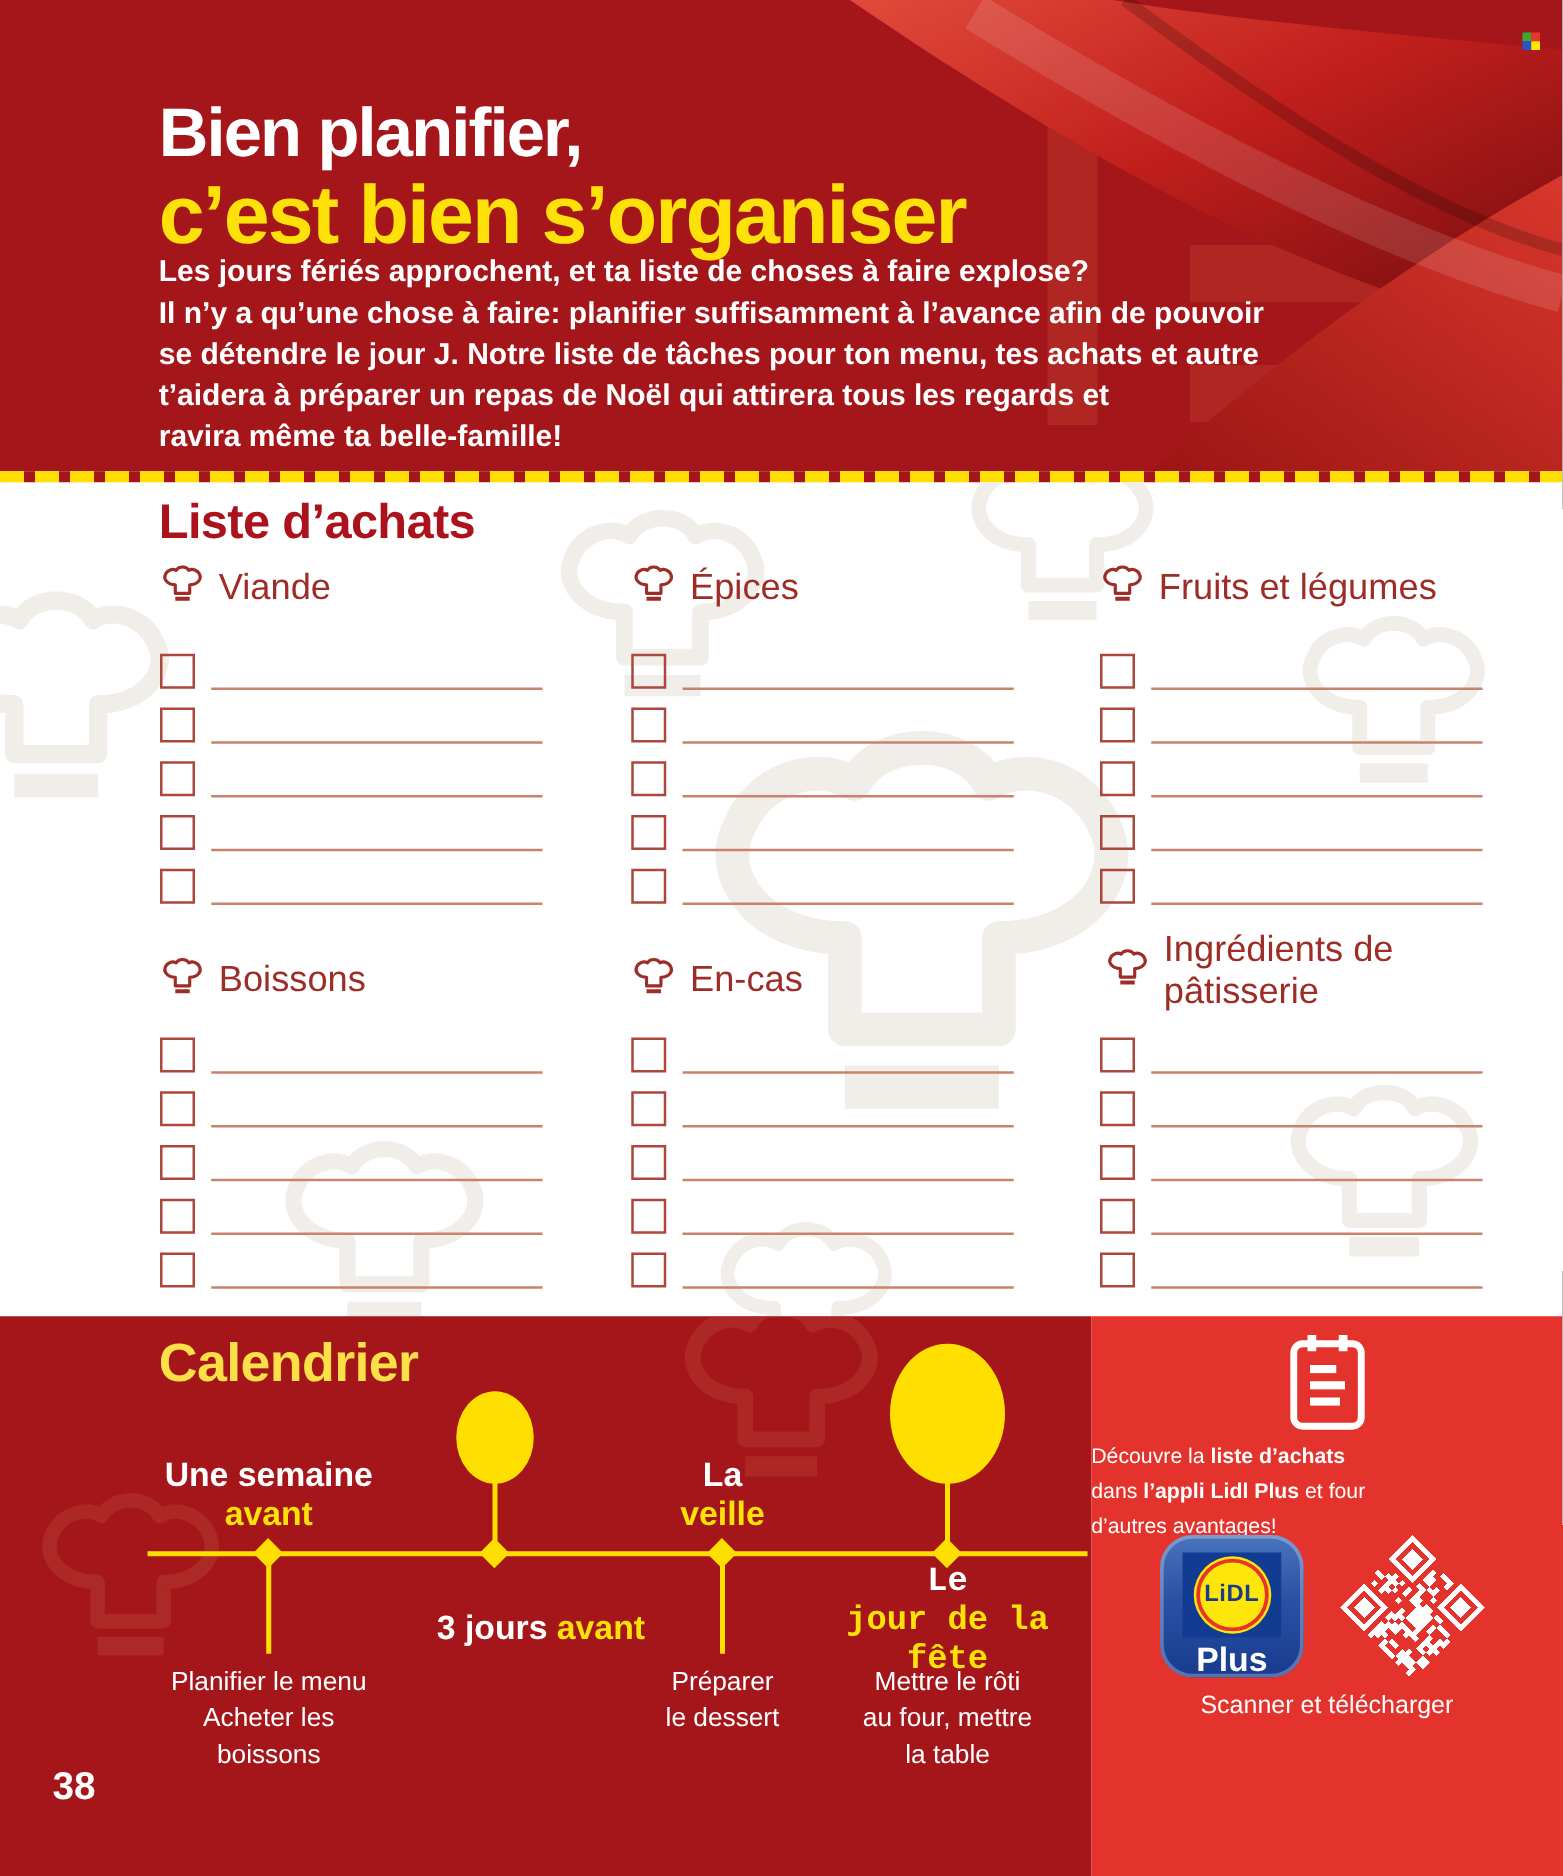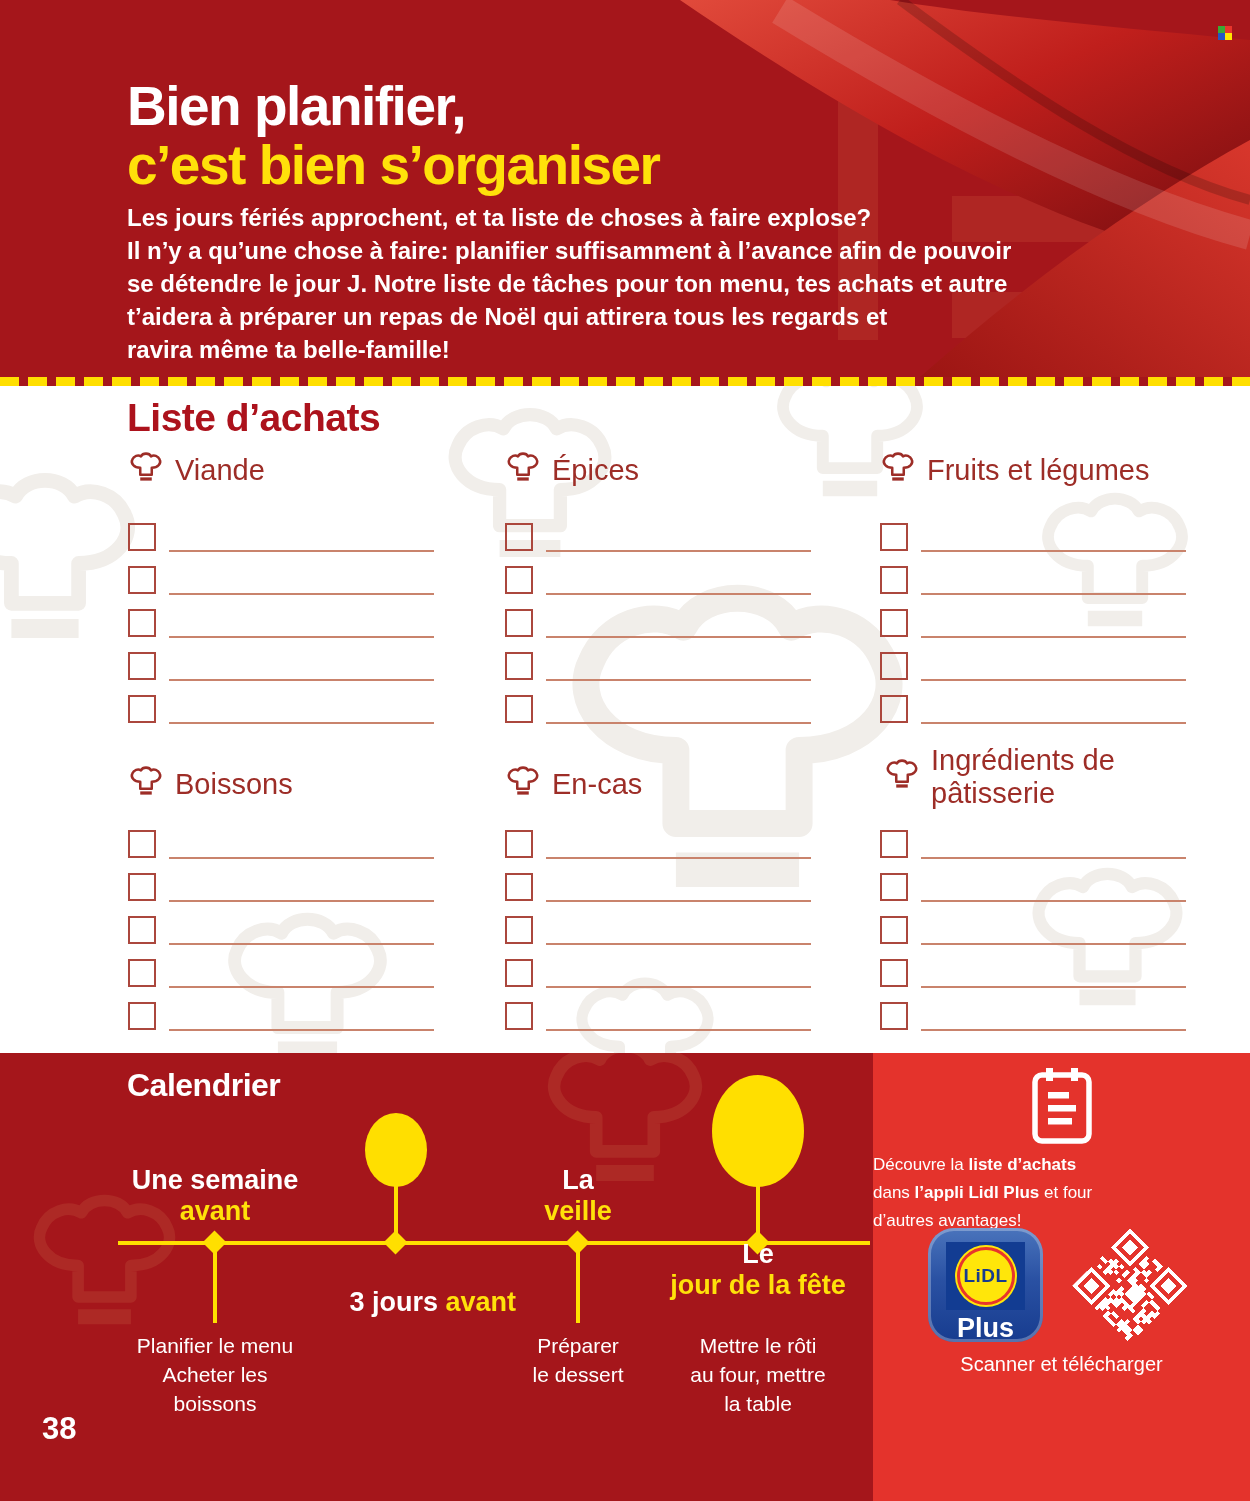--- a/index.html
+++ b/index.html
@@ -6,42 +6,42 @@
   .page{position:relative;width:1250px;height:1501px;background:#fff;overflow:hidden;
         font-family:"Liberation Sans",sans-serif;}
 
   
   .header{position:absolute;left:0;top:0;width:1250px;height:377px;background:#a5161b;overflow:hidden;}
   .wm-red{position:absolute;background:#c84b38;opacity:.30;}
   .ribbon{position:absolute;left:600px;top:0;}
   .pixel-mark{position:absolute;left:1218px;top:26px;width:14px;height:14px;
               display:grid;grid-template-columns:7px 7px;grid-template-rows:7px 7px;}
   .title1{position:absolute;left:127px;top:74px;font-size:55px;font-weight:bold;color:#fff;letter-spacing:-1.5px;white-space:nowrap;text-align:center;}
-  .title2{position:absolute;left:127px;top:133px;font-size:55px;font-weight:bold;color:#ffe10a;letter-spacing:-1.5px;white-space:nowrap;}
+  .title2{position:absolute;left:127px;top:133px;font-size:66px;font-weight:bold;color:#ffe10a;letter-spacing:-1.5px;white-space:nowrap;}
   .intro{position:absolute;left:127px;top:201px;font-size:24px;font-weight:bold;color:#fff;line-height:33px;white-space:nowrap;}
 
   .divider{position:absolute;left:0;top:377px;width:1250px;height:9px;
            background:repeating-linear-gradient(90deg,#ffdf00 0 19px,#a5161b 19px 28px);}
 
   
   .sheet{position:absolute;left:0;top:386px;width:1250px;height:667px;background:#fff;overflow:hidden;}
   .wm-hat{position:absolute;color:#f1eeea;}
   .sheet-title{position:absolute;left:127px;top:10px;font-size:39px;font-weight:bold;color:#ac121c;letter-spacing:-.5px;}
   .cat-head{position:absolute;display:flex;align-items:center;gap:11px;color:#9d2d27;}
   .cat-head .hat{width:36px;height:36px;flex:none;}
   .cat-label{font-size:29px;line-height:33px;}
   .rows{position:absolute;width:306px;}
   .row{height:43px;display:flex;align-items:flex-start;}
   .cb{width:24px;height:24px;border:2.5px solid #ab473d;background:transparent;flex:none;}
   .wline{flex:1;margin-left:13px;height:27px;border-bottom:2px solid #c9836c;}
 
   
   .cal{position:absolute;left:0;top:1053px;width:873px;height:448px;background:#a5161b;overflow:hidden;}
   .wm-hat-red{position:absolute;color:#b5392e;opacity:.55;}
-  .cal-title{position:absolute;left:127px;top:14px;font-size:32px;font-weight:bold;color:#ffffff;letter-spacing:-.5px;}
+  .cal-title{position:absolute;left:127px;top:14px;font-size:43px;font-weight:bold;color:#fde047;letter-spacing:-.5px;}
   .tl-line{position:absolute;left:118px;top:188px;width:752px;height:4px;background:#ffdf00;}
   .diamond{position:absolute;width:17px;height:17px;background:#ffdf00;transform:rotate(45deg);}
   .stem{position:absolute;width:4px;background:#ffdf00;}
   .balloon{position:absolute;background:#ffdf00;border-radius:50%;}
   .ms-label{position:absolute;width:240px;text-align:center;font-size:27px;font-weight:bold;line-height:31px;color:#fff;}
   .yellow{color:#ffe10a;}
   .tasks{position:absolute;width:240px;text-align:center;font-size:21px;line-height:29px;color:#fff;}
   .page-num{position:absolute;left:42px;top:358px;font-size:31px;font-weight:bold;color:#fff;}
 
   
@@ -353,21 +353,21 @@
       <div class="yellow">avant</div>
     </div>
     <div class="ms-label" style="left:458px;top:112px;">
       <div>La</div>
       <div class="yellow">veille</div>
     </div>
     <div class="ms-label" style="left:276px;top:234px;text-align:right;">
       <span>3 jours</span>
       <span class="yellow">avant</span>
     </div>
-    <div class="ms-label" style="left:638px;top:186px;">
+    <div class="ms-label" style="left:638px;top:198px;font-family:Liberation Mono, monospace;">
       <div>Le</div>
       <div class="yellow">jour de la fête</div>
     </div>
 
     <div class="tasks" style="left:95px;top:278px;">
       <div>Planifier le menu</div>
       <div>Acheter les</div>
       <div>boissons</div>
     </div>
     <div class="tasks" style="left:458px;top:278px;">

